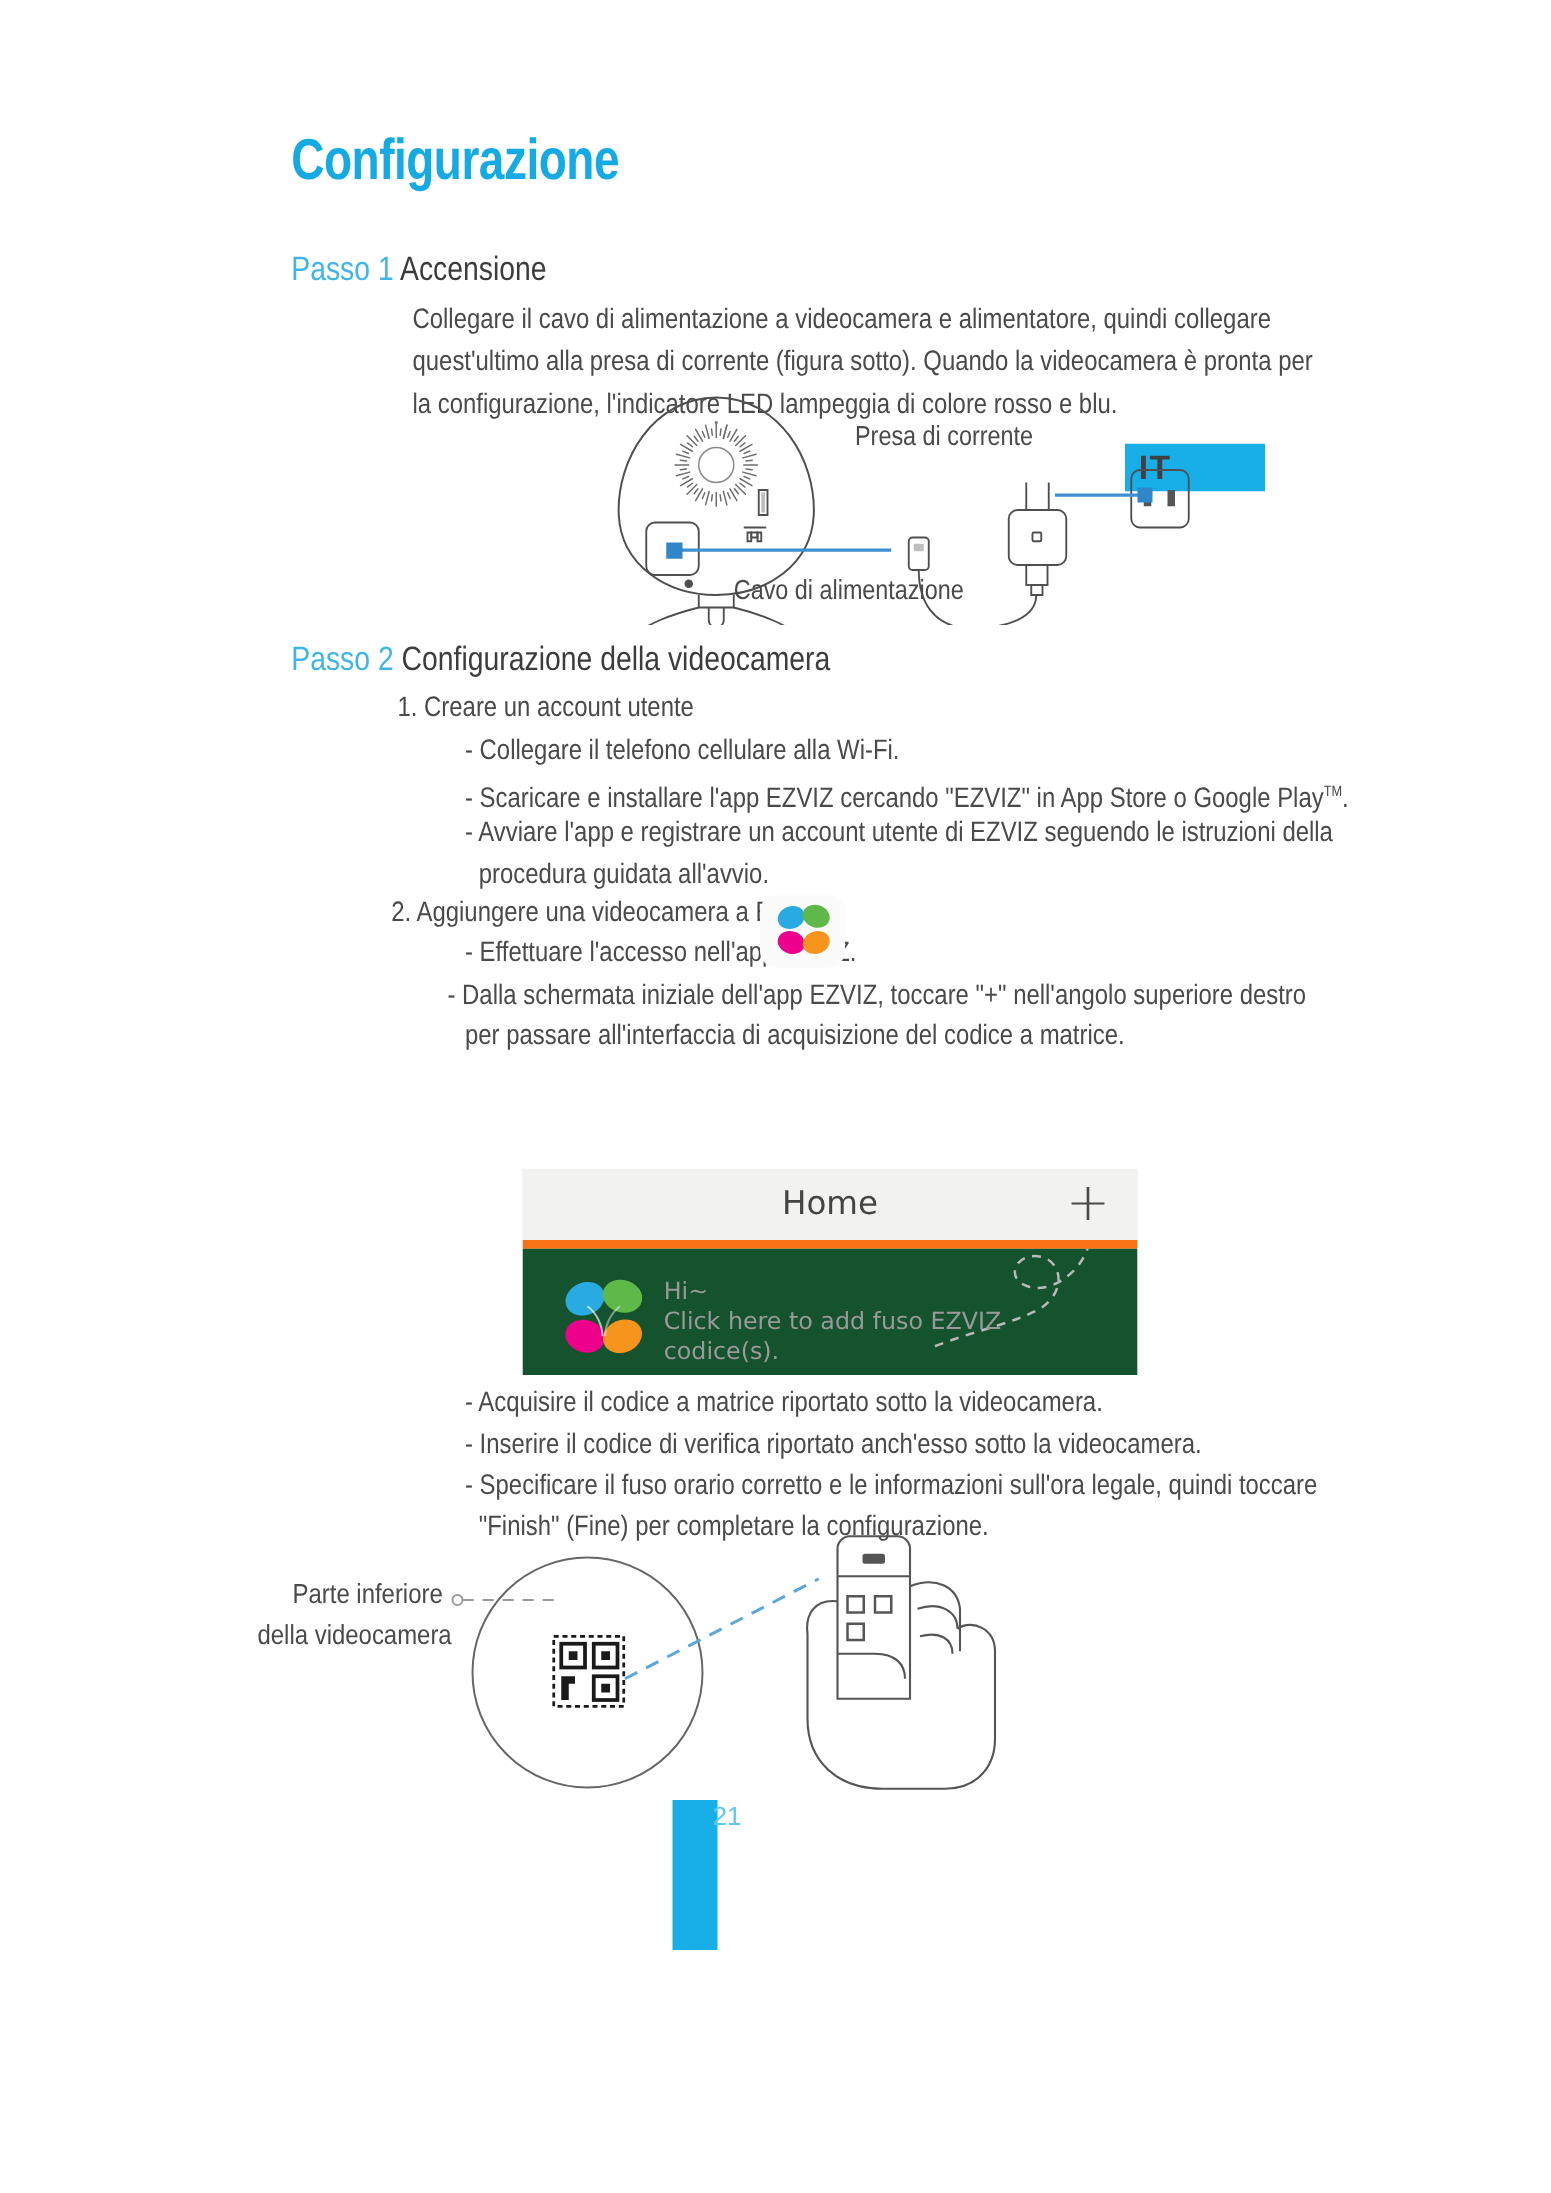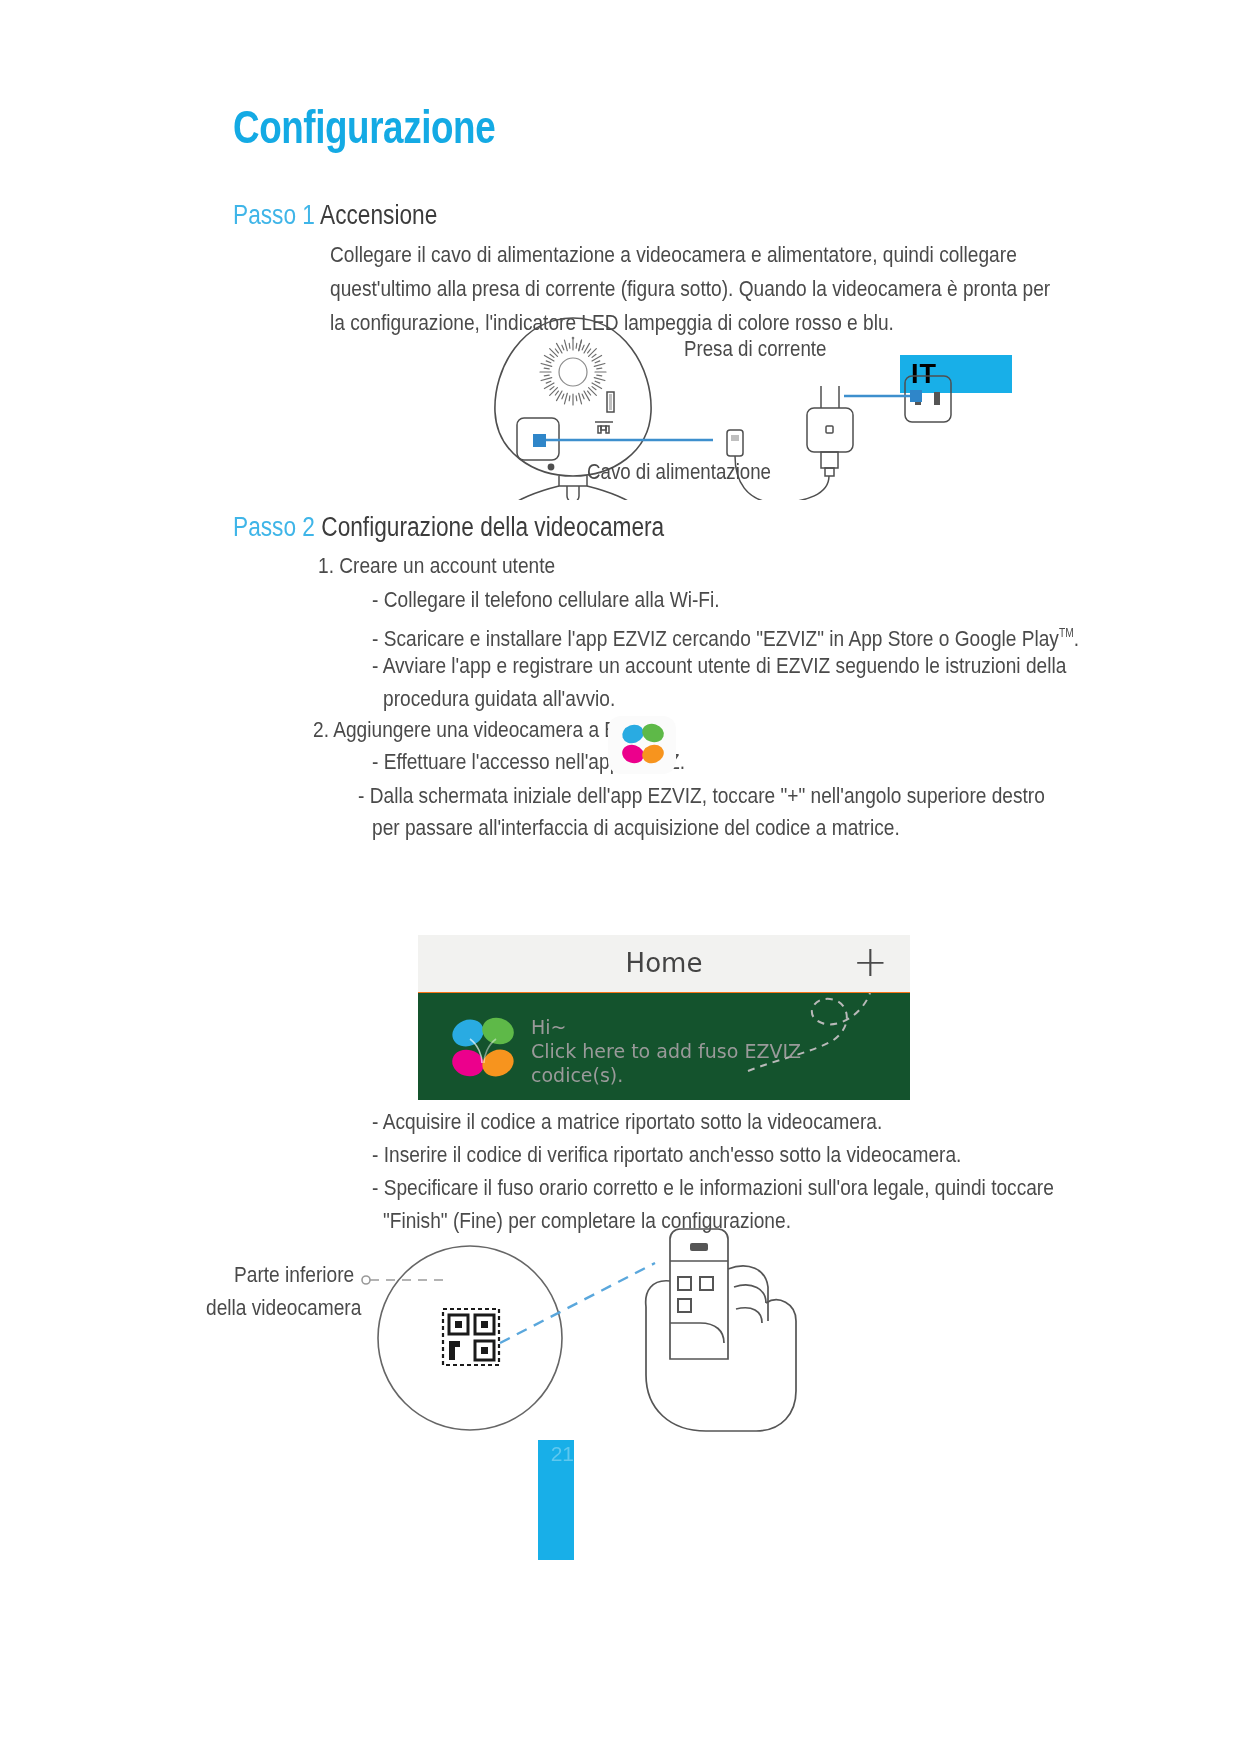--- a/index.html
+++ b/index.html
@@ -45,41 +45,42 @@
     white-space:nowrap;
   }
 
   .sup{font-size:12px;vertical-align:super;}
 
   
   .it-tab{
     position:absolute;left:900px;top:355px;
     width:112px;height:38px;
     background:#18AFE8;
-    color:#000000;
+    color:#404040;
     font-size:27px;
     font-weight:600;
     display:flex;align-items:center;
     padding-left:11px;
     box-sizing:border-box;
     letter-spacing:1px;
   }
 
   
   .pagebar{
     position:absolute;left:538px;top:1440px;
     width:36px;height:120px;
     background:#18AFE8;
   }
   .pagenum{
     position:absolute;left:538px;top:1442px;
-    width:36px;text-align:right;
+    width:36px;text-align:left;
     color:#5fc8ef;
     font-size:21px;
     font-family:"Liberation Sans", sans-serif;
+    padding-left:32px;
   }
 
   
   .fig1{position:absolute;left:455px;top:300px;width:560px;height:195px;}
   .fig1 svg{display:block;}
 
   .lbl{
     position:absolute;
     font-size:22px;
     color:#4a4a4a;
@@ -91,21 +92,21 @@
   
   .appshot{
     position:absolute;left:418px;top:935px;
     width:492px;height:165px;
     background:#eceeee;
     overflow:hidden;
   }
   .appbar{
     height:57px;width:100%;
     background:#f2f2f0;
-    border-bottom:1px solid #f97316;
+    border-bottom:7px solid #f97316;
     position:relative;
   }
   .appbar .ttl{
     position:absolute;left:0;right:0;top:13px;
     text-align:center;
     font-size:26px;
     color:#444;
     font-family:"DejaVu Sans",sans-serif;
   }
   .appbar .plus{

